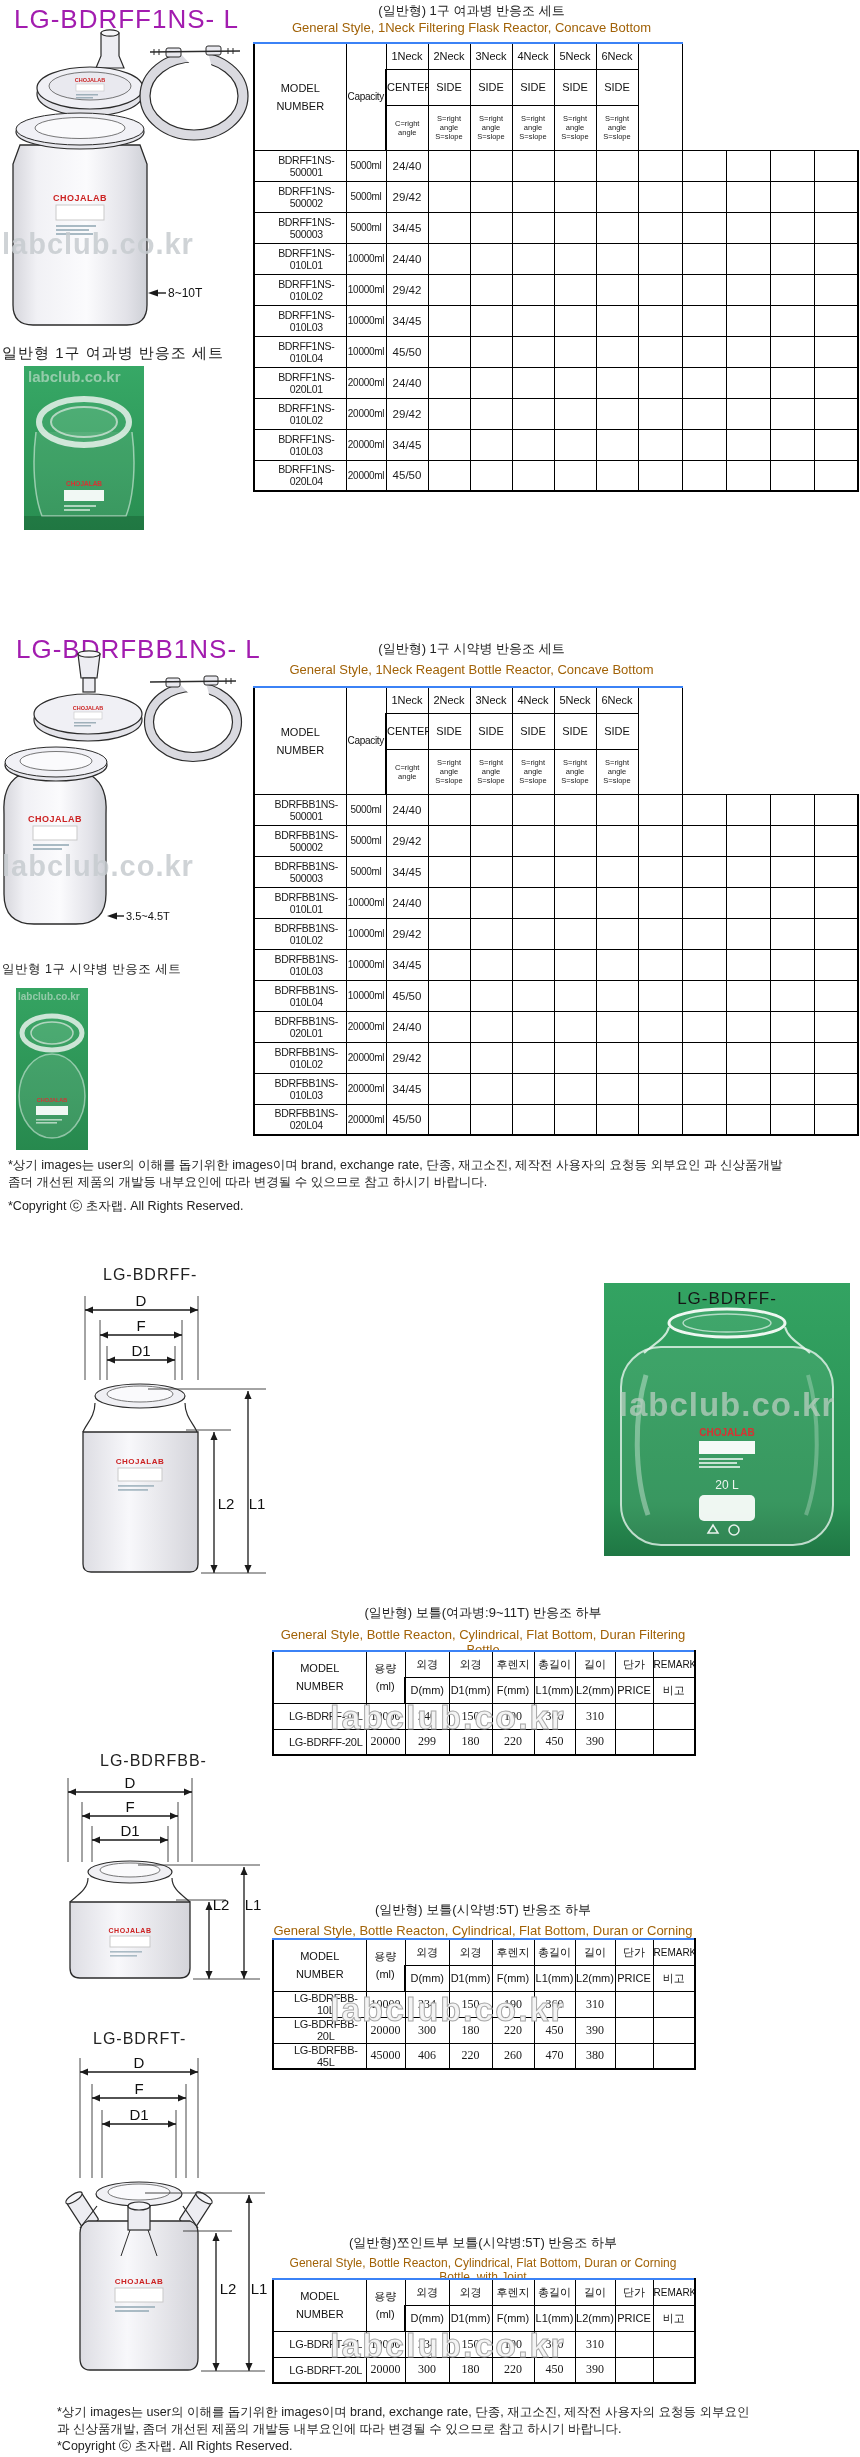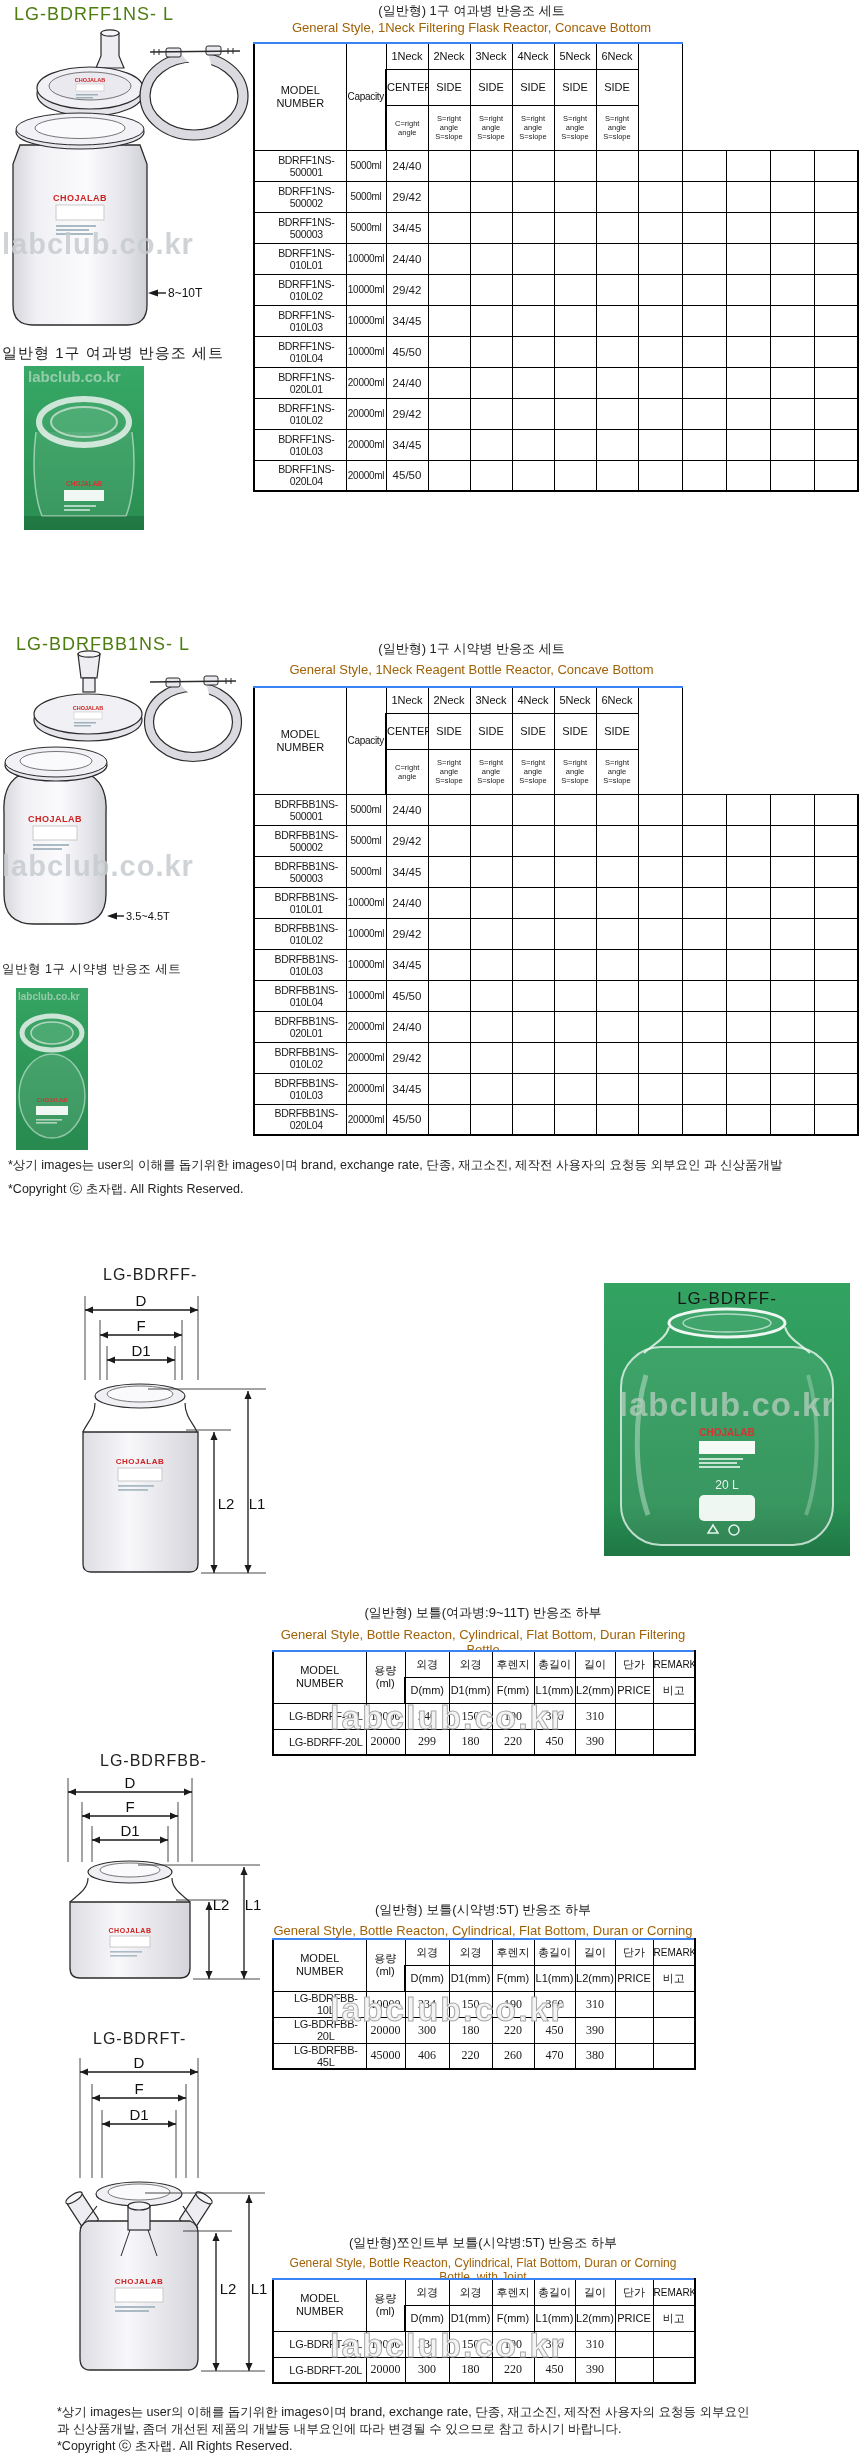--- a/index.html
+++ b/index.html
@@ -1,35 +1,35 @@
 <!DOCTYPE html>
 <html><head>
 <meta charset="utf-8">
 <style>
   * { margin:0; padding:0; box-sizing:border-box; }
   html,body { background:#ffffff; }
   body { width:860px; height:2457px; position:relative; font-family:"Liberation Sans", sans-serif; color:#1a1a1a; }
   .abs { position:absolute; }
-  .ptitle { font-size:18px; letter-spacing:1px; color:#4d7c0f; white-space:nowrap; }
+  .ptitle { font-size:26px; letter-spacing:1px; color:#a21caf; white-space:nowrap; }
   .caption { font-size:15px; letter-spacing:1px; color:#222; white-space:nowrap; }
   .caption.small { font-size:12.5px; letter-spacing:0.5px; }
   .ttl-ko { width:437px; text-align:center; font-size:13px; color:#222; }
   .ttl-en { width:437px; text-align:center; font-size:13px; color:#a16207; }
   .ttl-ko.lw, .ttl-en.lw { width:422px; }
   table { border-collapse:collapse; table-layout:fixed; background:#fff; }
   td { border:1px solid #000; text-align:center; vertical-align:middle; padding:0; overflow:hidden; }
   .ut tr.h1 td { height:26px; }
   .ut tr.h2 td { height:36px; }
   .ut tr.h3 td { height:45px; }
   .ut tr.br td { height:31px; }
   .lt tr.lh td { height:26px; }
   .lt tr.br td { height:26px; }
   .hc { font-size:11px; color:#111; }
   .cap { font-size:10px; letter-spacing:-0.3px; }
-  .two { white-space:pre-line; line-height:13px; }
+  .two { white-space:pre-line; line-height:18px; }
   .note { font-size:7.5px; line-height:9px; color:#222; white-space:pre-line; }
   .model { font-size:10.5px; letter-spacing:-0.3px;padding-left:12px; }
   .capv { font-size:10px; letter-spacing:-0.3px; }
   .cenv { font-size:11.5px; }
   .lt .model { font-size:11px; }
   .lt .val { font-size:12px;font-family:Liberation Serif, serif; }
   .nb { border:none; background:#fff; }
   .ut tr:first-child td:not(.nb), .lt tr:first-child td { border-top:2px solid #3b82f6; }
   .ut td:first-child, .lt td:first-child { border-left:2px solid #000; }
   .ut tr:last-child td, .lt tr:last-child td { border-bottom:2px solid #000; }
@@ -629,20 +629,21 @@
         <td></td>
         <td></td>
         <td></td>
         <td></td>
       </tr>
 </tbody>
   </table>
 
 <div class="abs notes" style="left:8px;top:1157px;width:848px">
   <div>*상기 images는 user의 이해를 돕기위한 images이며 brand, exchange rate, 단종, 재고소진, 제작전 사용자의 요청등 외부요인 과 신상품개발</div>
+  <div>좀더 개선된 제품의 개발등 내부요인에 따라 변경될 수 있으므로 참고 하시기 바랍니다.</div>
   <div class="cp">*Copyright ⓒ 초자랩.      All Rights Reserved.</div>
 </div>
 
 <svg class="abs" style="left:58px;top:1262px" width="232" height="325" viewBox="0 0 232 325">
   <defs>
     <marker id="arC" viewBox="0 0 10 10" refX="9" refY="5" markerWidth="9" markerHeight="9" orient="auto-start-reverse" markerUnits="userSpaceOnUse">
         <path d="M0,1 L9,5 L0,9 Z" fill="#1a1a1a"></path>
       </marker>
     <linearGradient id="gC" x1="0" y1="0" x2="1" y2="0">
       <stop offset="0" stop-color="#dddde3"></stop>

